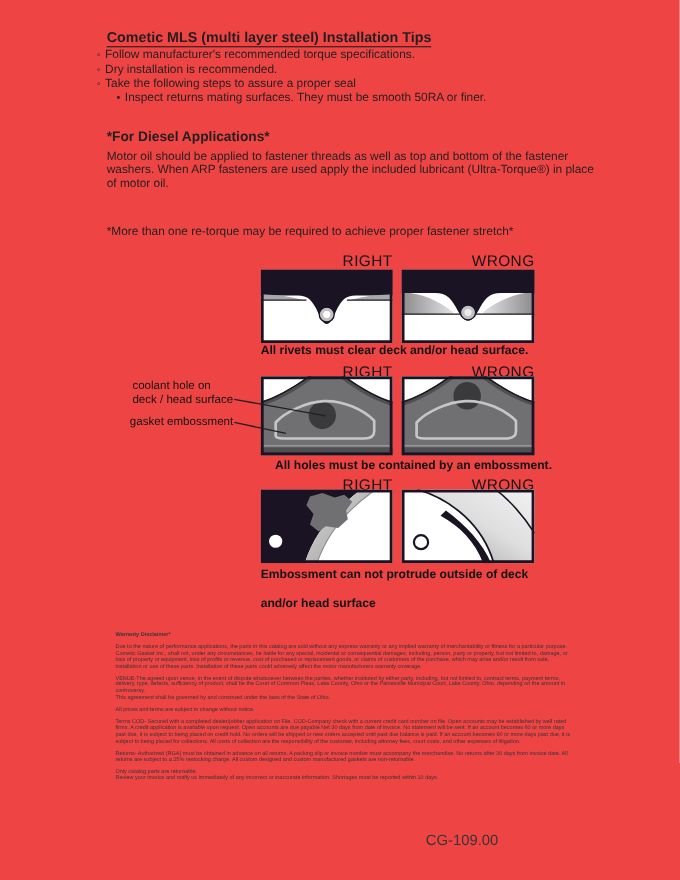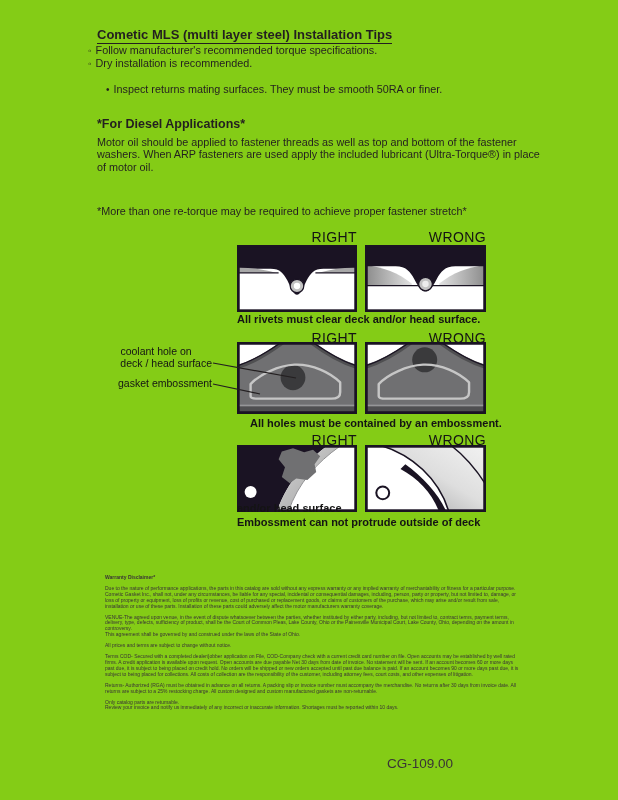--- a/index.html
+++ b/index.html
@@ -1,17 +1,17 @@
 <!DOCTYPE html>
 <html><head>
 <meta charset="utf-8">
 <style>
   html,body{margin:0;padding:0;background:#ffffff;}
   .page{
-    position:relative;width:618px;height:800px;background:#84cc16;overflow:hidden;
+    position:relative;width:618px;height:800px;background:#ef4444;overflow:hidden;
     font-family:"Liberation Sans","DejaVu Sans",sans-serif;color:#231f20;
   }
   .abs{position:absolute;}
   .title{
     font-size:13px;font-weight:bold;border-bottom:1.5px solid #231f20;padding-bottom:1px;
     white-space:nowrap;
   }
   .body-line{font-size:10.8px;line-height:12.6px;white-space:nowrap;}
   .bullet::before{content:"◦";margin-right:4px;font-size:10px;}
   .subbullet::before{content:"•";margin-right:4px;font-size:10px;}
@@ -31,20 +31,21 @@
 <body>
 
 <div class="page">
 
   <div class="abs" style="left:97px;top:25px;">
     <span class="title">Cometic MLS (multi layer steel) Installation Tips</span>
   </div>
 
   <div class="abs body-line bullet" style="left:88px;top:44px;text-align:right;">Follow manufacturer's recommended torque specifications.</div>
   <div class="abs body-line bullet" style="left:88px;top:57px;">Dry installation is recommended.</div>
+  <div class="abs body-line bullet" style="left:88px;top:70px;">Take the following steps to assure a proper seal</div>
   <div class="abs body-line subbullet" style="left:106px;top:83px;">Inspect returns mating surfaces.  They must be smooth 50RA or finer.</div>
 
   <div class="abs section-head" style="left:97px;top:117px;">*For Diesel Applications*</div>
   <div class="abs para" style="left:97px;top:136px;">Motor oil should be applied to fastener threads as well as top and bottom of the fastener washers. When ARP fasteners are used apply the included lubricant (Ultra-Torque®) in place of motor oil.</div>
   <div class="abs body-line" style="left:97px;top:205px;">*More than one re-torque may be required to achieve proper fastener stretch*</div>
 
   <div class="abs rw-label" style="left:237px;top:229px;width:120px;">RIGHT</div>
   <div class="abs rw-label" style="left:365px;top:229px;width:121px;">WRONG</div>
 
   <div class="panel" style="left:237px;top:245px;width:120px;height:67px;">
@@ -168,21 +169,21 @@
       <path d="M18,0 C58,12 92,42 104,84 L150,84 L150,0 Z" fill="url(#g4a)"></path>
       <path d="M106,0 C124,14 140,34 150,50" fill="none" stroke="#1a1323" stroke-width="1.8"></path>
       <path d="M18,0 C58,12 92,42 104,84" fill="none" stroke="#1a1323" stroke-width="2"></path>
       <path d="M50,24 C72,40 92,62 101,84 L92,84 C83,60 66,42 44,30 Z" fill="#1a1323"></path>
       <circle cx="22" cy="60" r="8" fill="#ffffff" stroke="#1a1323" stroke-width="2.5"></circle>
       <rect x="1.7" y="1.7" width="146.6" height="80.6" fill="none" stroke="#1a1323" stroke-width="3.4"></rect>
     </svg>
   </div>
 
   <div class="abs caption" style="left:237px;top:516px;">Embossment can not protrude outside of deck</div>
-  <div class="abs caption" style="left:237px;top:502px;text-align:center;">and/or head surface</div>
+  <div class="abs caption" style="left:237px;top:543px;text-align:center;">and/or head surface</div>
 
   <div class="abs disclaimer" style="left:105px;top:575px;">
     <div class="dh">Warranty Disclaimer*</div>
     <div class="dp">Due to the nature of performance applications, the parts in this catalog are sold without any express warranty or any implied warranty of merchantability or fitness for a particular purpose.  Cometic Gasket Inc., shall not, under any circumstances, be liable for any special, incidental or consequential damages, including, person, party or property, but not limited to, damage, or loss of property or equipment, loss of profits or revenue, cost of purchased or replacement goods, or claims of customers of the purchase, which may arise and/or result from sale, installation or use of these parts.  Installation of these parts could adversely affect the motor manufacturers warranty coverage.</div>
     <div class="dp">
       <div>VENUE-The agreed upon venue, in the event of dispute whatsoever between the parties, whether instituted by either party, including, but not limited to, contract terms, payment terms, delivery, type, defects, sufficiency of product, shall be the Court of Common Pleas, Lake County, Ohio or the Painesville Municipal Court, Lake County, Ohio, depending on the amount in controversy.</div>
       <div>This agreement shall be governed by and construed under the laws of the State of Ohio.</div>
     </div>
     <div class="dp">All prices and terms are subject to change without notice.</div>
     <div class="dp">Terms COD- Secured with a completed dealer/jobber application on File, COD-Company check with a current credit card number on file.  Open accounts may be established by well rated firms.  A credit application is available upon request.  Open accounts are due payable Net 30 days from date of invoice.  No statement will be sent.  If an account becomes 60 or more days past due, it is subject to being placed on credit hold.  No orders will be shipped or new orders accepted until past due balance is paid.  If an account becomes 90 or more days past due, it is subject to being placed for collections.  All costs of collection are the responsibility of the customer, including attorney fees, court costs, and other expenses of litigation.</div>

